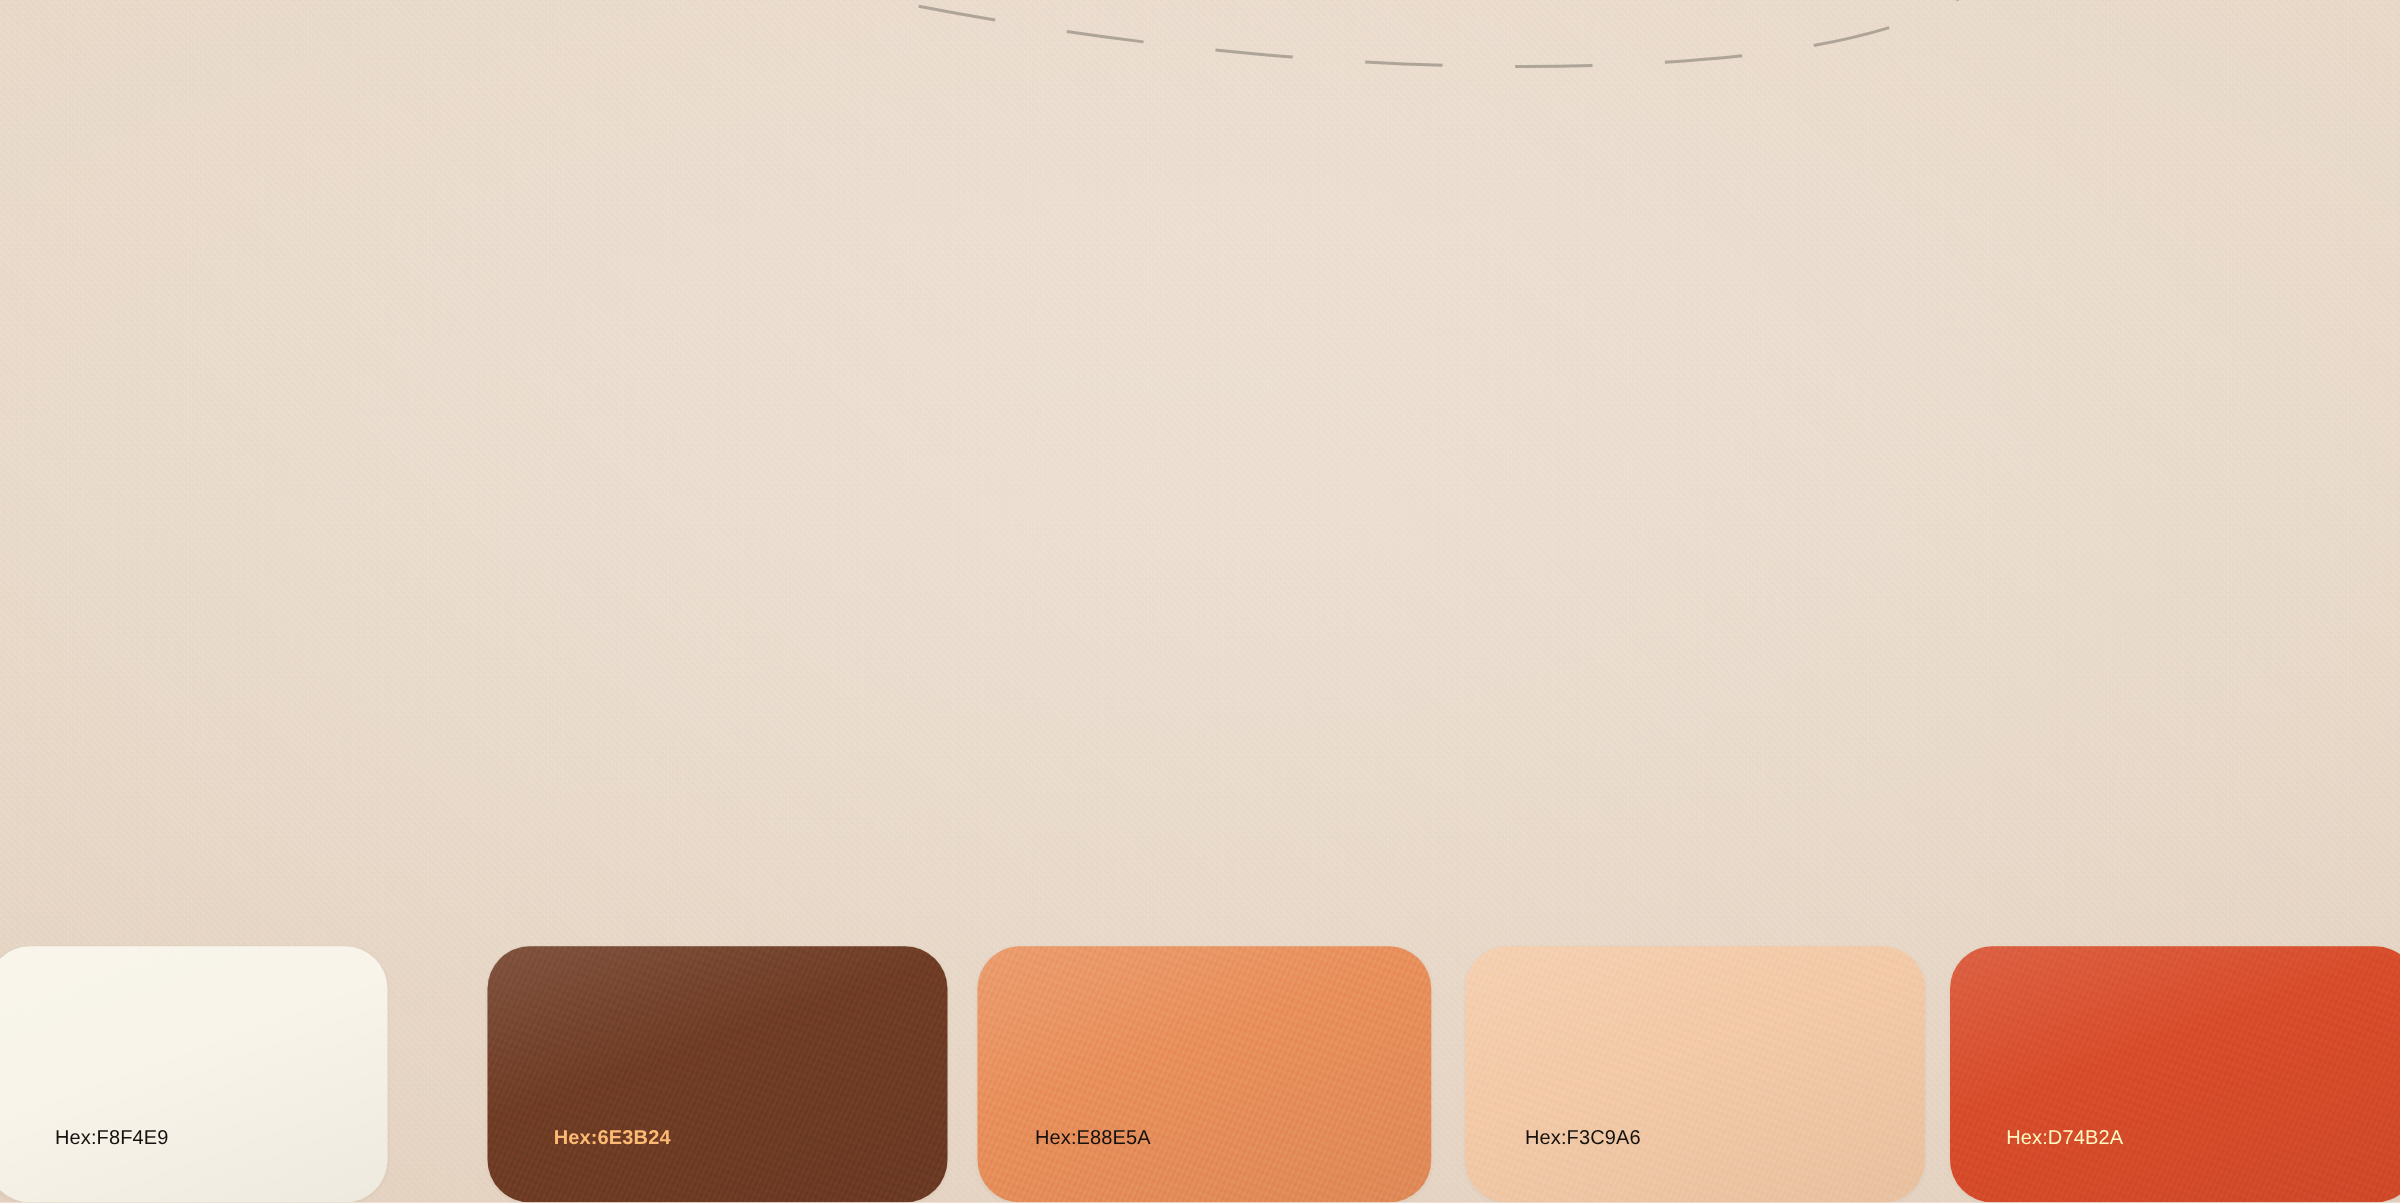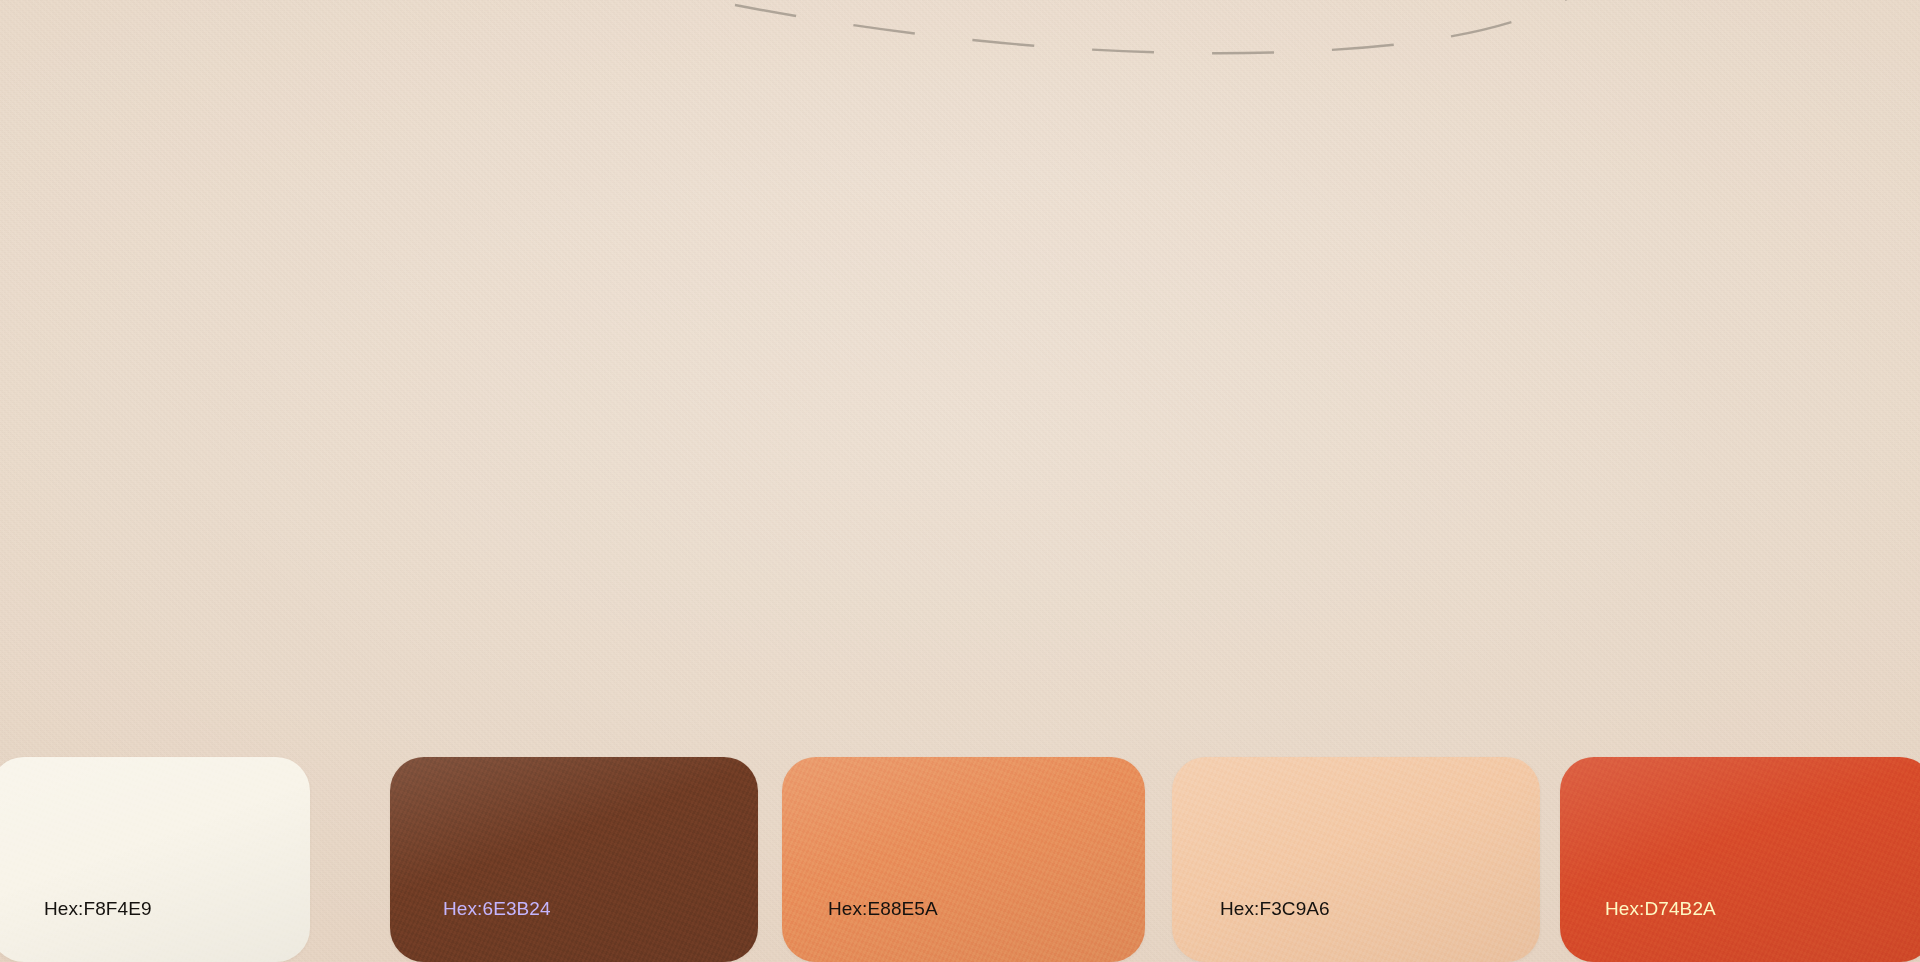--- a/index.html
+++ b/index.html
@@ -84,21 +84,21 @@
   .swatch-sheen {
     position: absolute;
     inset: 0;
     pointer-events: none;
     background: linear-gradient(160deg, rgba(255,255,255,.12) 0%, rgba(255,255,255,0) 42%, rgba(0,0,0,.045) 100%);
   }
   .swatch-label {
     position: absolute;
     left: 44px;
     bottom: 42px;
-    font-size: 19px;
+    font-size: 16px;
     letter-spacing: .1px;
     white-space: nowrap;
     color: #15120f;
   }
 
   
   #swatch-card-0 { left: -10px;   width: 320px; }
   #swatch-card-1 { left: 390px;   width: 368px; }
   #swatch-card-2 { left: 782px;   width: 363px; }
   #swatch-card-3 { left: 1172px;  width: 368px; }
@@ -126,21 +126,21 @@
 
     <div class="swatch-card" id="swatch-card-0" style="background-color: rgb(248, 244, 233);">
       <div class="swatch-texture"></div>
       <div class="swatch-sheen"></div>
       <span class="swatch-label" style="color: rgb(21, 18, 15);">Hex:F8F4E9</span>
     </div>
 
     <div class="swatch-card" id="swatch-card-1" style="background-color: rgb(110, 59, 36);">
       <div class="swatch-texture"></div>
       <div class="swatch-sheen"></div>
-      <span class="swatch-label" style="color: #c4b5fd;">Hex:6E3B24</span>
+      <span class="swatch-label" style="color: #fdba74; font-weight: bold;">Hex:6E3B24</span>
     </div>
 
     <div class="swatch-card" id="swatch-card-2" style="background-color: rgb(232, 142, 90); padding-left: 45px;">
       <div class="swatch-texture"></div>
       <div class="swatch-sheen"></div>
       <span class="swatch-label" style="color: rgb(21, 18, 15);">Hex:E88E5A</span>
     </div>
 
     <div class="swatch-card" id="swatch-card-3" style="background-color: rgb(243, 201, 166);">
       <div class="swatch-texture"></div>

